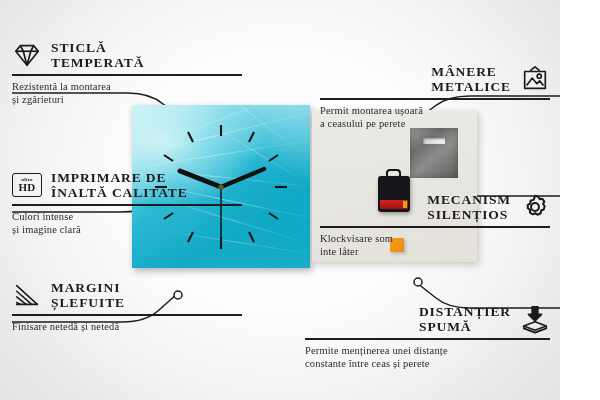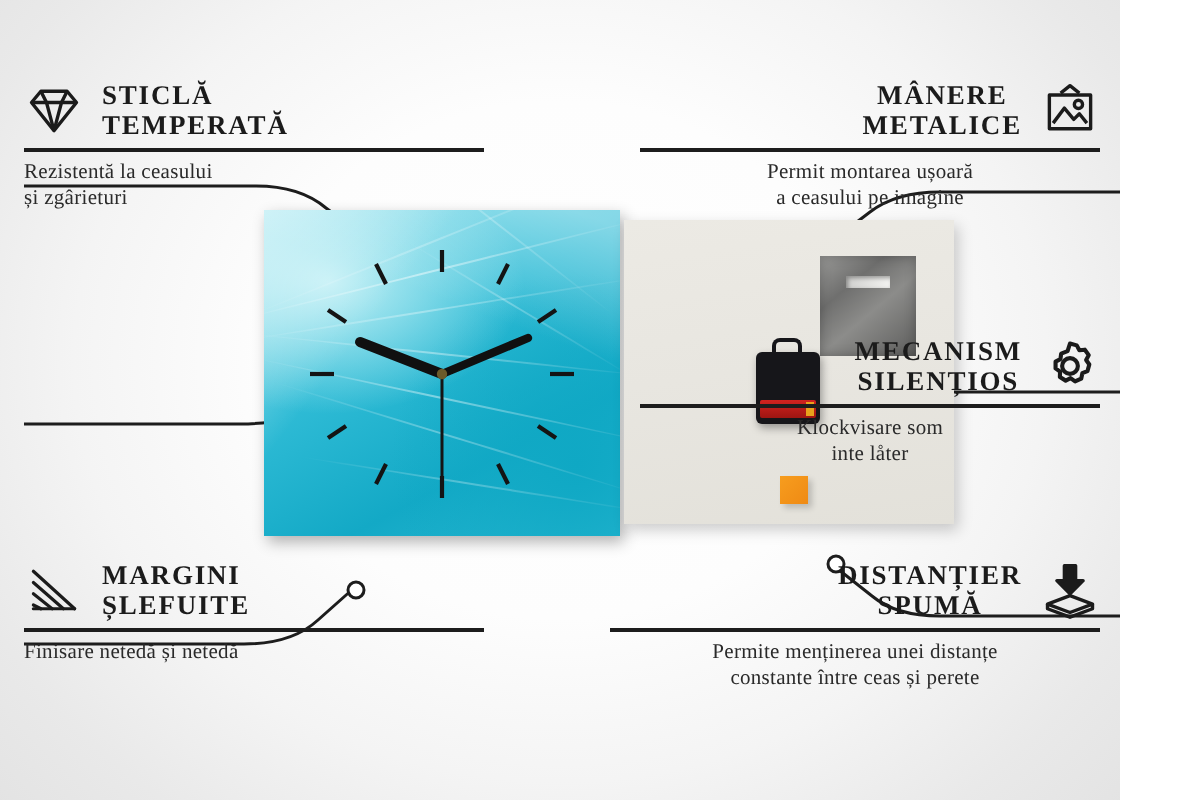--- a/index.html
+++ b/index.html
@@ -76,21 +76,21 @@
   }
   #foam-spacer {
     position: absolute; left: 78px; top: 128px; width: 14px; height: 14px;
     background: linear-gradient(135deg, #f79d1e 0%, #ef8a14 100%);
     box-shadow: 2px 2px 3px rgba(0,0,0,.18);
   }
 
   
   .feature { position: absolute; width: 230px; }
   .feature.left  { left: 12px;  text-align: left; }
-  .feature.right { right: 10px; text-align: center; }
+  .feature.right { right: 10px; text-align: left; margin-top: 24px; }
 
   .f-head { display: flex; align-items: center; gap: 9px; }
   .feature.right .f-head { justify-content: flex-end; }
   .feature.left  .f-head { justify-content: flex-start; }
 
   .f-icon { flex: 0 0 auto; width: 30px; height: 30px; display: block; }
 
   .f-title {
     font-size: 13.5px; font-weight: 700; letter-spacing: .9px;
     line-height: 1.12; color: #1b1b1b; text-transform: uppercase;
@@ -188,24 +188,37 @@
           <path d="M4,12 L9,6 L23,6 L28,12 L16,27 Z"></path>
           <path d="M4,12 L28,12"></path>
             <path d="M9,6 L12,12 L16,27"></path>
             <path d="M23,6 L20,12 L16,27"></path>
         </g>
       </svg>
       <div class="f-title">STICLĂ
 TEMPERATĂ</div>
     </div>
     <div class="f-rule"></div>
-    <div class="f-sub">Rezistentă la ceasului
+    <div class="f-sub">Rezistentă la montarea
 și zgârieturi</div>
   </div>
 
+  <div class="feature left" style="top:170px;">
+    <div class="f-head">
+      <div class="hd-badge">
+        <span class="u">ultra</span>
+        <span class="h">HD</span>
+      </div>
+      <div class="f-title">IMPRIMARE DE
+ÎNALTĂ CALITATE</div>
+    </div>
+    <div class="f-rule"></div>
+    <div class="f-sub">Culori intense
+și imagine clară</div>
+  </div>
 
   <div class="feature left" style="top:280px;">
     <div class="f-head">
       <svg class="f-icon" viewBox="0 0 32 32">
         <g stroke="#1b1b1b" stroke-width="1.7" stroke-linecap="round">
           <line x1="5" y1="6" x2="27" y2="26"></line>
           <line x1="5" y1="12" x2="21" y2="26"></line>
           <line x1="5" y1="18" x2="15" y2="26"></line>
           <line x1="5" y1="24" x2="9" x22="26" y2="26"></line>
           <line x1="5" y1="26" x2="27" y2="26"></line>
@@ -226,21 +239,21 @@
         <g fill="none" stroke="#1b1b1b" stroke-width="1.8" stroke-linejoin="round">
           <path d="M11,7 L16,3 L21,7"></path>
           <rect x="5" y="8" width="22" height="18"></rect>
           <path d="M7,23 L13,15 L18,21 L21,18 L25,23"></path>
           <circle cx="20.5" cy="13" r="2.2"></circle>
         </g>
       </svg>
     </div>
     <div class="f-rule"></div>
     <div class="f-sub">Permit montarea ușoară
-a ceasului pe imagine</div>
+a ceasului pe perete</div>
   </div>
 
   <div class="feature right" style="top:168px;">
     <div class="f-head">
       <div class="f-title">MECANISM
 SILENȚIOS</div>
       <svg class="f-icon" viewBox="0 0 32 32">
         <g fill="none" stroke="#1b1b1b" stroke-width="2.2" stroke-linejoin="round">
           <path d="M16,4 l3.6,1 l1.4,2.6 l2.9,-0.3 l2.1,2.9 l-1.4,2.6 l1.7,2.4 l-1,3.5 l-2.7,1.1 l-0.6,2.9 l-3.3,1.5 l-2.4,-1.7 l-2.6,1.3 l-3.1,-1.9 l0.1,-2.9 l-2.4,-1.7 l0,-3.6 l2.6,-1.4 l0.4,-2.9 l3.4,-1.3 Z"></path>
           <circle cx="16" cy="16" r="4.2"></circle>

